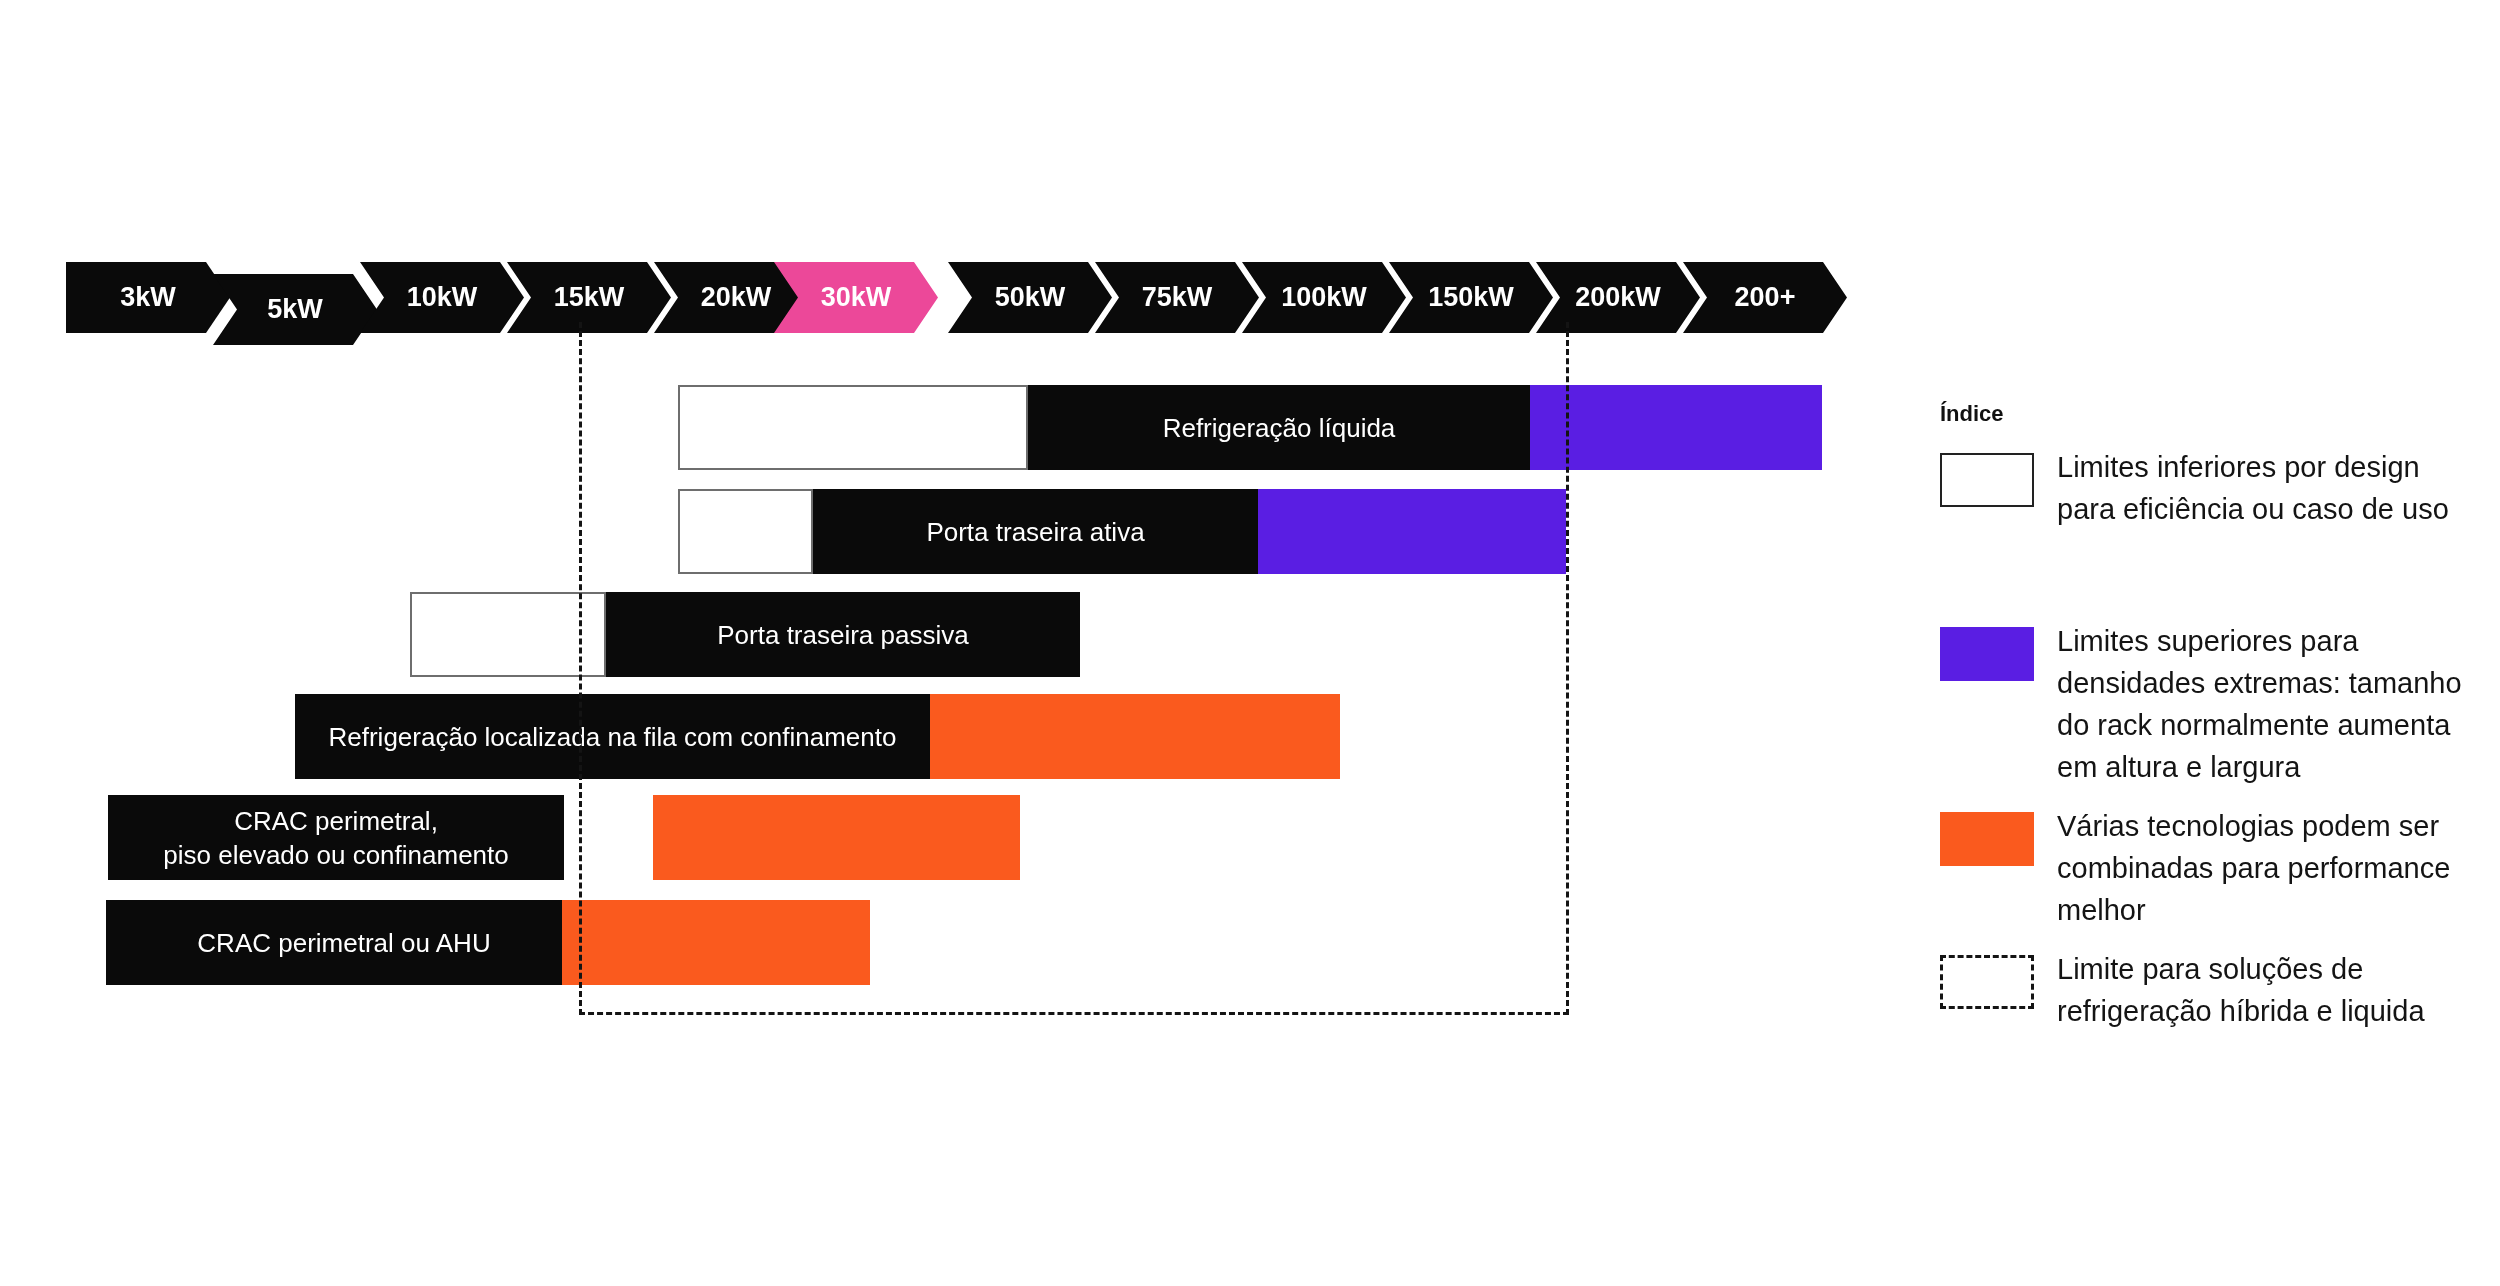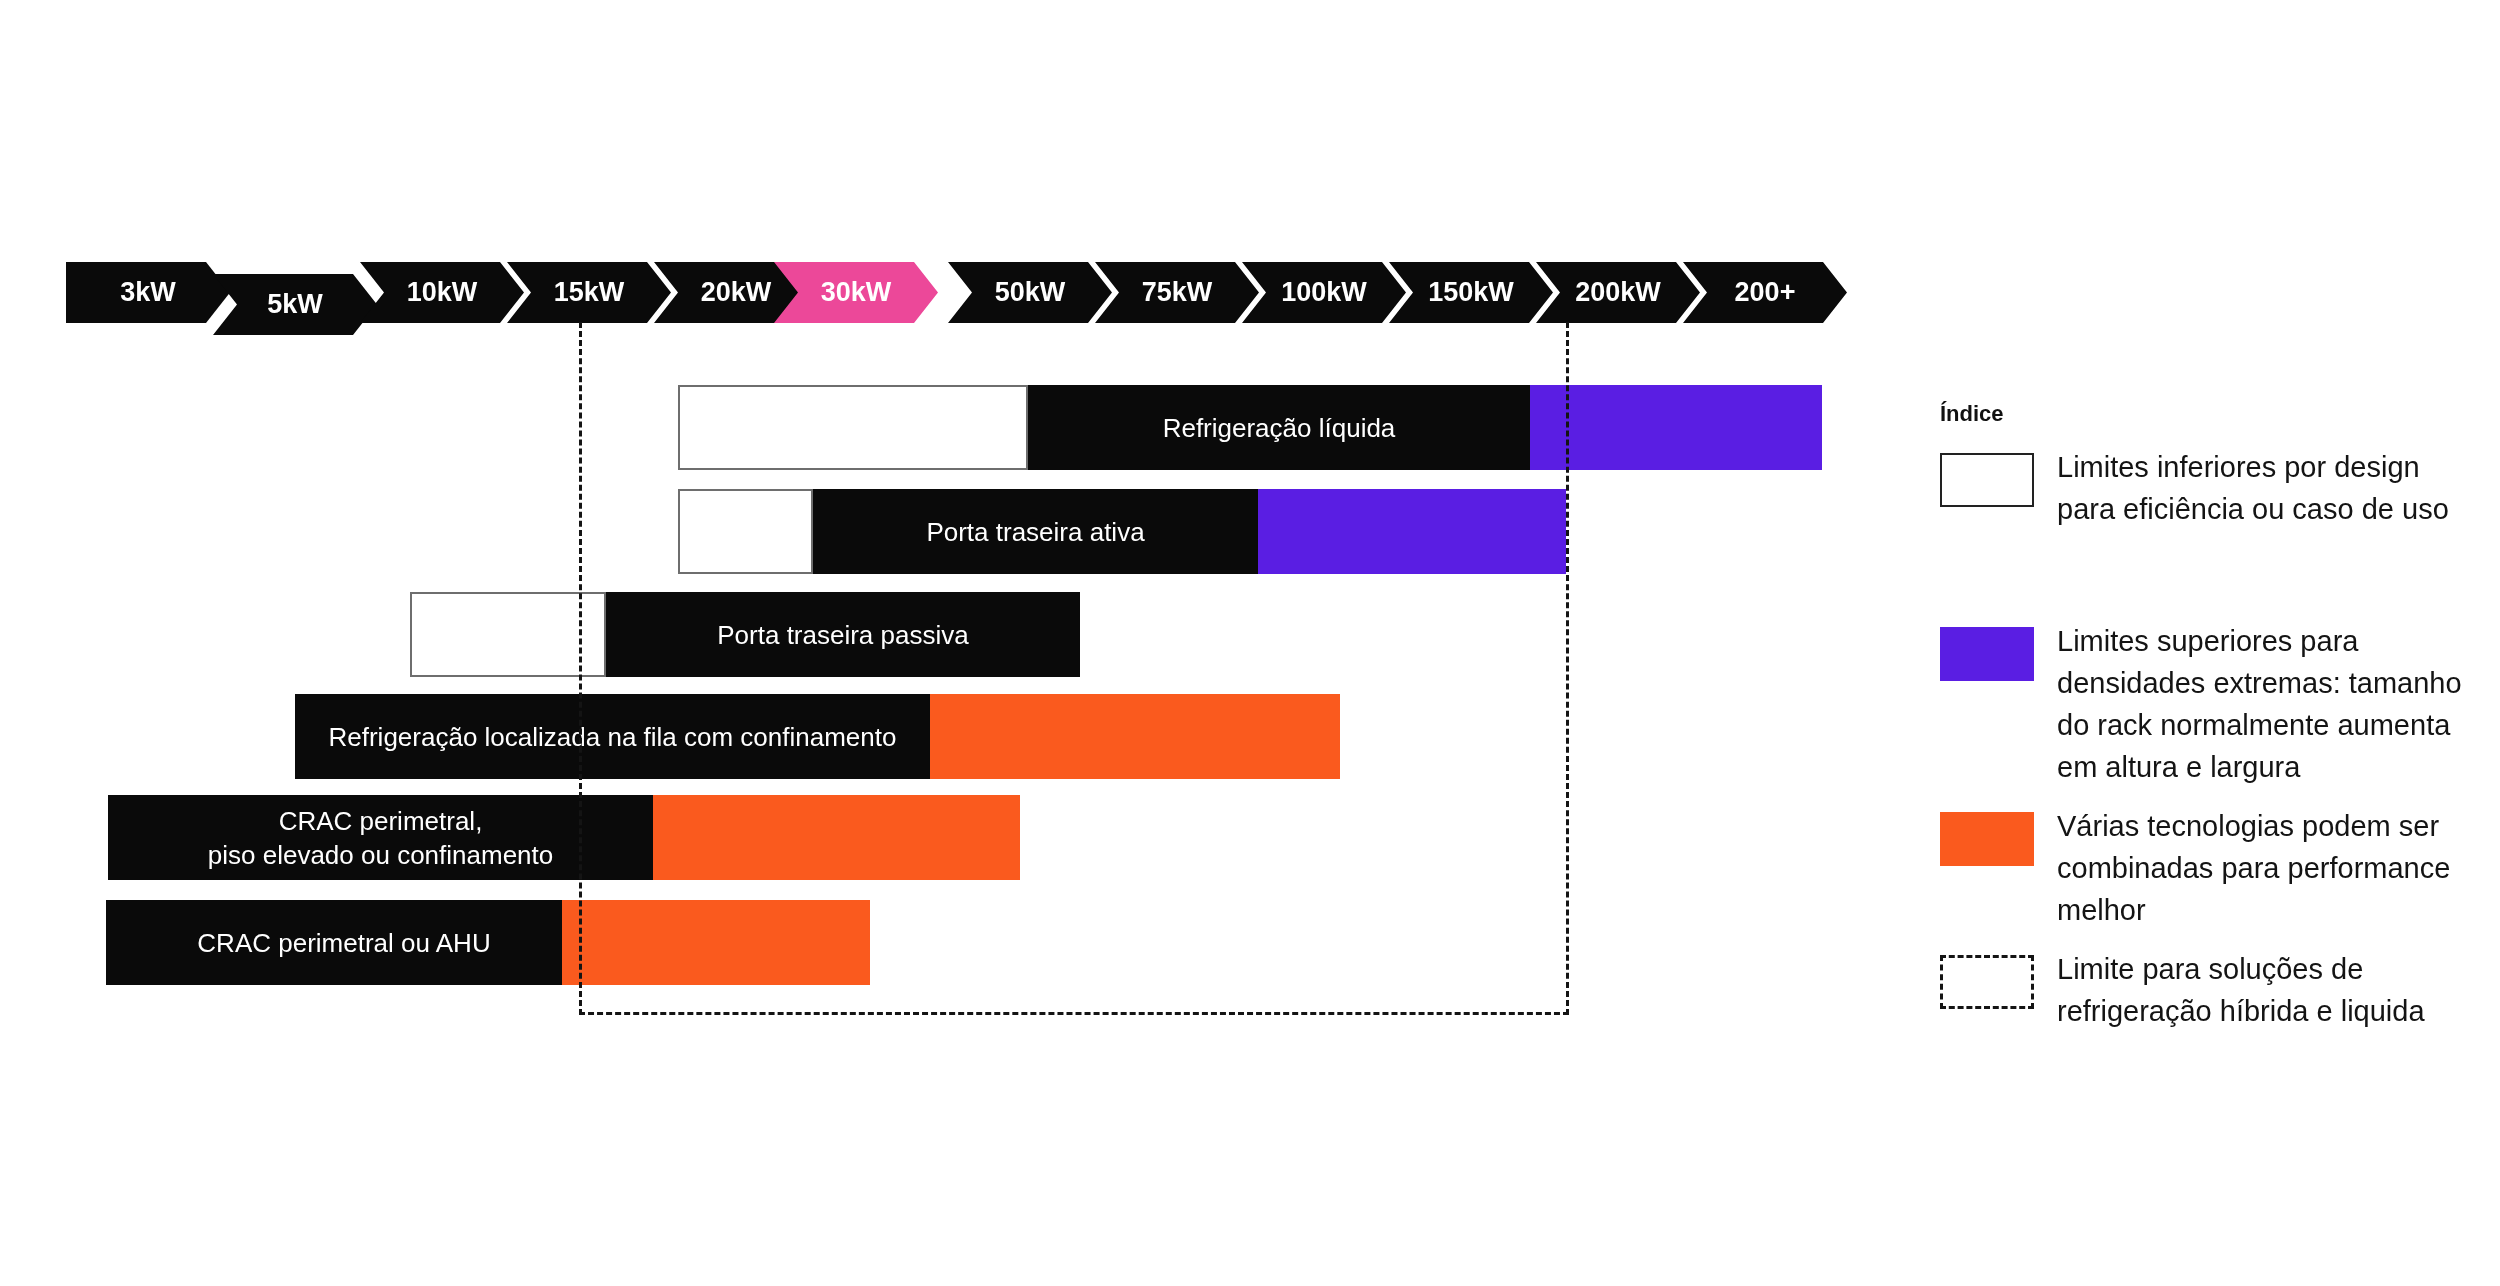--- a/index.html
+++ b/index.html
@@ -1,21 +1,21 @@
 <!DOCTYPE html>
 <html><head>
 <meta charset="utf-8">
 <style>
   html,body{margin:0;padding:0;background:#ffffff;}
   body{font-family:"Liberation Sans","DejaVu Sans",sans-serif;}
   .stage{position:relative;width:2500px;height:1286px;background:#fff;overflow:hidden;}
 
   
   .axis{position:absolute;left:0;top:0;width:100%;height:0;z-index:2;}
-  .chev{position:absolute;top:262px;width:164px;height:61px;
+  .chev{position:absolute;top:262px;width:164px;height:71px;
         clip-path:polygon(0 0,140px 0,164px 50%,140px 100%,0 100%,24px 50%);
         display:flex;align-items:center;justify-content:center;}
   .chev.first{clip-path:polygon(0 0,140px 0,164px 50%,140px 100%,0 100%);}
   .chev span{color:#fff;font-size:27px;font-weight:600;white-space:nowrap;}
 
   
   .bars{position:absolute;left:0;top:0;width:100%;height:0;z-index:1;}
   .bar-row{position:absolute;left:0;width:100%;height:85px;}
   .seg{position:absolute;top:0;height:85px;box-sizing:border-box;
        display:flex;flex-direction:column;align-items:center;justify-content:center;}
@@ -96,21 +96,21 @@
           <span class="seg-label">Porta traseira passiva</span>
         </div>
       </div>
       <div class="bar-row" style="top: 694px; height: 85px;">
         <div class="seg" style="left: 295px; width: 635px; height: 85px; background: rgb(10, 10, 10);">
           <span class="seg-label">Refrigeração localizada na fila com confinamento</span>
         </div>
         <div class="seg" style="left: 930px; width: 410px; height: 85px; background: rgb(250, 90, 30);"></div>
       </div>
       <div class="bar-row" style="top: 795px; height: 85px;">
-        <div class="seg" style="left: 108px; width: 545px; height: 85px; background: rgb(10, 10, 10);">
+        <div class="seg" style="left: 108px; width: 456px; height: 85px; background: rgb(10, 10, 10);">
           <span class="seg-label">CRAC perimetral,</span>
           <span class="seg-label">piso elevado ou confinamento</span>
         </div>
         <div class="seg" style="left: 653px; width: 367px; height: 85px; background: rgb(250, 90, 30);"></div>
       </div>
       <div class="bar-row" style="top: 900px; height: 85px;">
         <div class="seg" style="left: 106px; width: 456px; height: 85px; background: rgb(10, 10, 10); padding-left: 20px;">
           <span class="seg-label">CRAC perimetral ou AHU</span>
         </div>
         <div class="seg" style="left: 562px; width: 308px; height: 85px; background: rgb(250, 90, 30);"></div>

